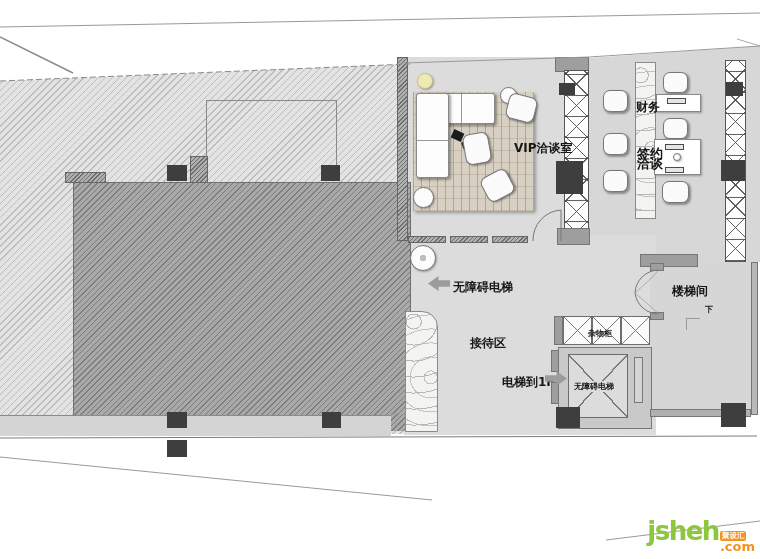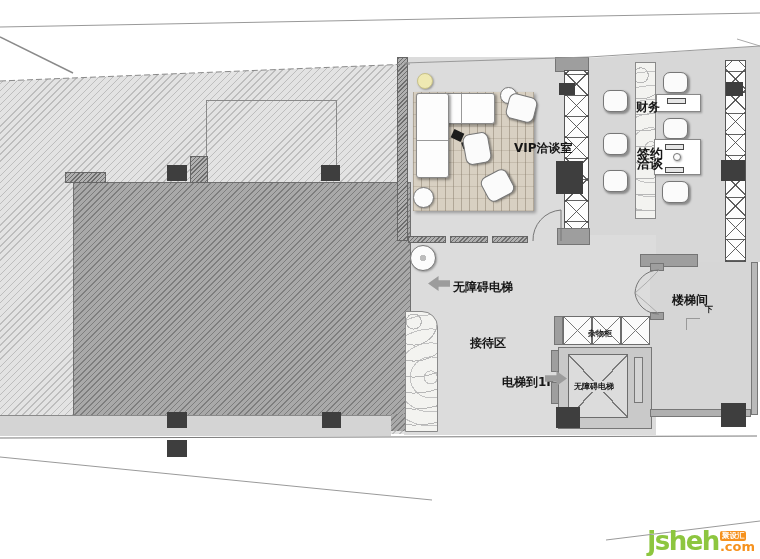--- a/index.html
+++ b/index.html
@@ -42,21 +42,21 @@
     box-shadow:1px 1px 2px rgba(0,0,0,.3);}
   .desk{background:#fff;border:1px solid #888;box-shadow:1px 1px 2px rgba(0,0,0,.3);}
   .monitor{background:#e6e6e6;border:1px solid #4a4a4a;}
   .lbl{position:absolute;font-weight:bold;font-size:12px;color:#161616;white-space:nowrap;}
   .lbl-s{font-size:8px;}
   .arrow-l{clip-path:polygon(0 50%,48% 0,48% 28%,100% 28%,100% 72%,48% 72%,48% 100%);background:#9c9c9c;}
   .arrow-r{clip-path:polygon(100% 50%,52% 0,52% 28%,0 28%,0 72%,52% 72%,52% 100%);background:#9c9c9c;}
   
   .wm{position:absolute;right:5px;bottom:6px;display:flex;align-items:flex-start;z-index:40;}
   .wm-brand{font-size:26px;font-weight:900;color:#8dc63f;line-height:22px;letter-spacing:-1.5px;}
-  .wm-stack{display:flex;flex-direction:column;align-items:flex-start;margin:1px 0 0 1px;}
+  .wm-stack{display:flex;flex-direction:column;align-items:flex-start;margin:11px 0 0 1px;}
   .wm-badge{background:#f6921e;color:#fff;font-size:7.5px;font-weight:bold;
     padding:1px 2px;border-radius:2px;line-height:8px;}
   .wm-suffix{color:#f6921e;font-weight:800;font-size:13px;line-height:12px;}
   svg.overlay{position:absolute;left:0;top:0;z-index:30;pointer-events:none;}
   .z1{z-index:1}.z2{z-index:2}.z3{z-index:3}.z4{z-index:4}
 </style>
 </head>
 <body>
 
 <div class="abs hatchL z1" style="left:0;top:62px;width:411px;height:372px;clip-path:polygon(0 19px,100% 2px,100% 100%,0 100%);"></div>
@@ -144,21 +144,21 @@
 <div class="abs wallSolid z3" style="left:551px;top:382px;width:8px;height:22px;"></div>
 <div class="abs col z3" style="left:556px;top:407px;width:24px;height:21px;"></div>
 
 <div class="abs wallSolid z2" style="left:640px;top:254px;width:58px;height:13px;"></div>
 <div class="abs z2" style="left:751px;top:262px;width:7px;height:153px;background:#b9b9b9;border:1px solid #777;"></div>
 <div class="abs z2" style="left:650px;top:409px;width:101px;height:8px;background:#b0b0b0;border:1px solid #777;"></div>
 <div class="abs col z3" style="left:721px;top:403px;width:25px;height:24px;"></div>
 <div class="abs wallSolid z3" style="left:650px;top:263px;width:14px;height:8px;"></div>
 <div class="abs wallSolid z3" style="left:650px;top:312px;width:14px;height:8px;"></div>
 <div class="abs z3" style="left:686px;top:318px;width:14px;height:12px;border-left:1px solid #999;border-top:1px solid #999;"></div>
-<div class="lbl z4" style="left:672px;top:292px;text-align:right;">楼梯间</div>
+<div class="lbl z4" style="left:672px;top:283px;text-align:right;">楼梯间</div>
 <div class="lbl lbl-s z4" style="left:705px;top:304px;">下</div>
 
 <svg class="overlay" width="760" height="559">
   <path d="M0 27 L760 13" stroke="#999" stroke-width="1" fill="none"></path>
   <path d="M0 37 L73 73" stroke="#8a8a8a" stroke-width="1.4" fill="none"></path>
   <path d="M737 39 L760 46" stroke="#aaa" stroke-width="1" fill="none"></path>
   <path d="M0 81 L410 64" stroke="#8a8a8a" stroke-width="1" stroke-dasharray="6 3" fill="none"></path>
   <path d="M404 63 L589 57 L760 46" stroke="#9a9a9a" stroke-width="1" fill="none"></path>
   <path d="M0 438 L757 436" stroke="#7a7a7a" stroke-width="1" fill="none"></path>
   <path d="M0 457 L432 500" stroke="#9a9a9a" stroke-width="1" fill="none"></path>

